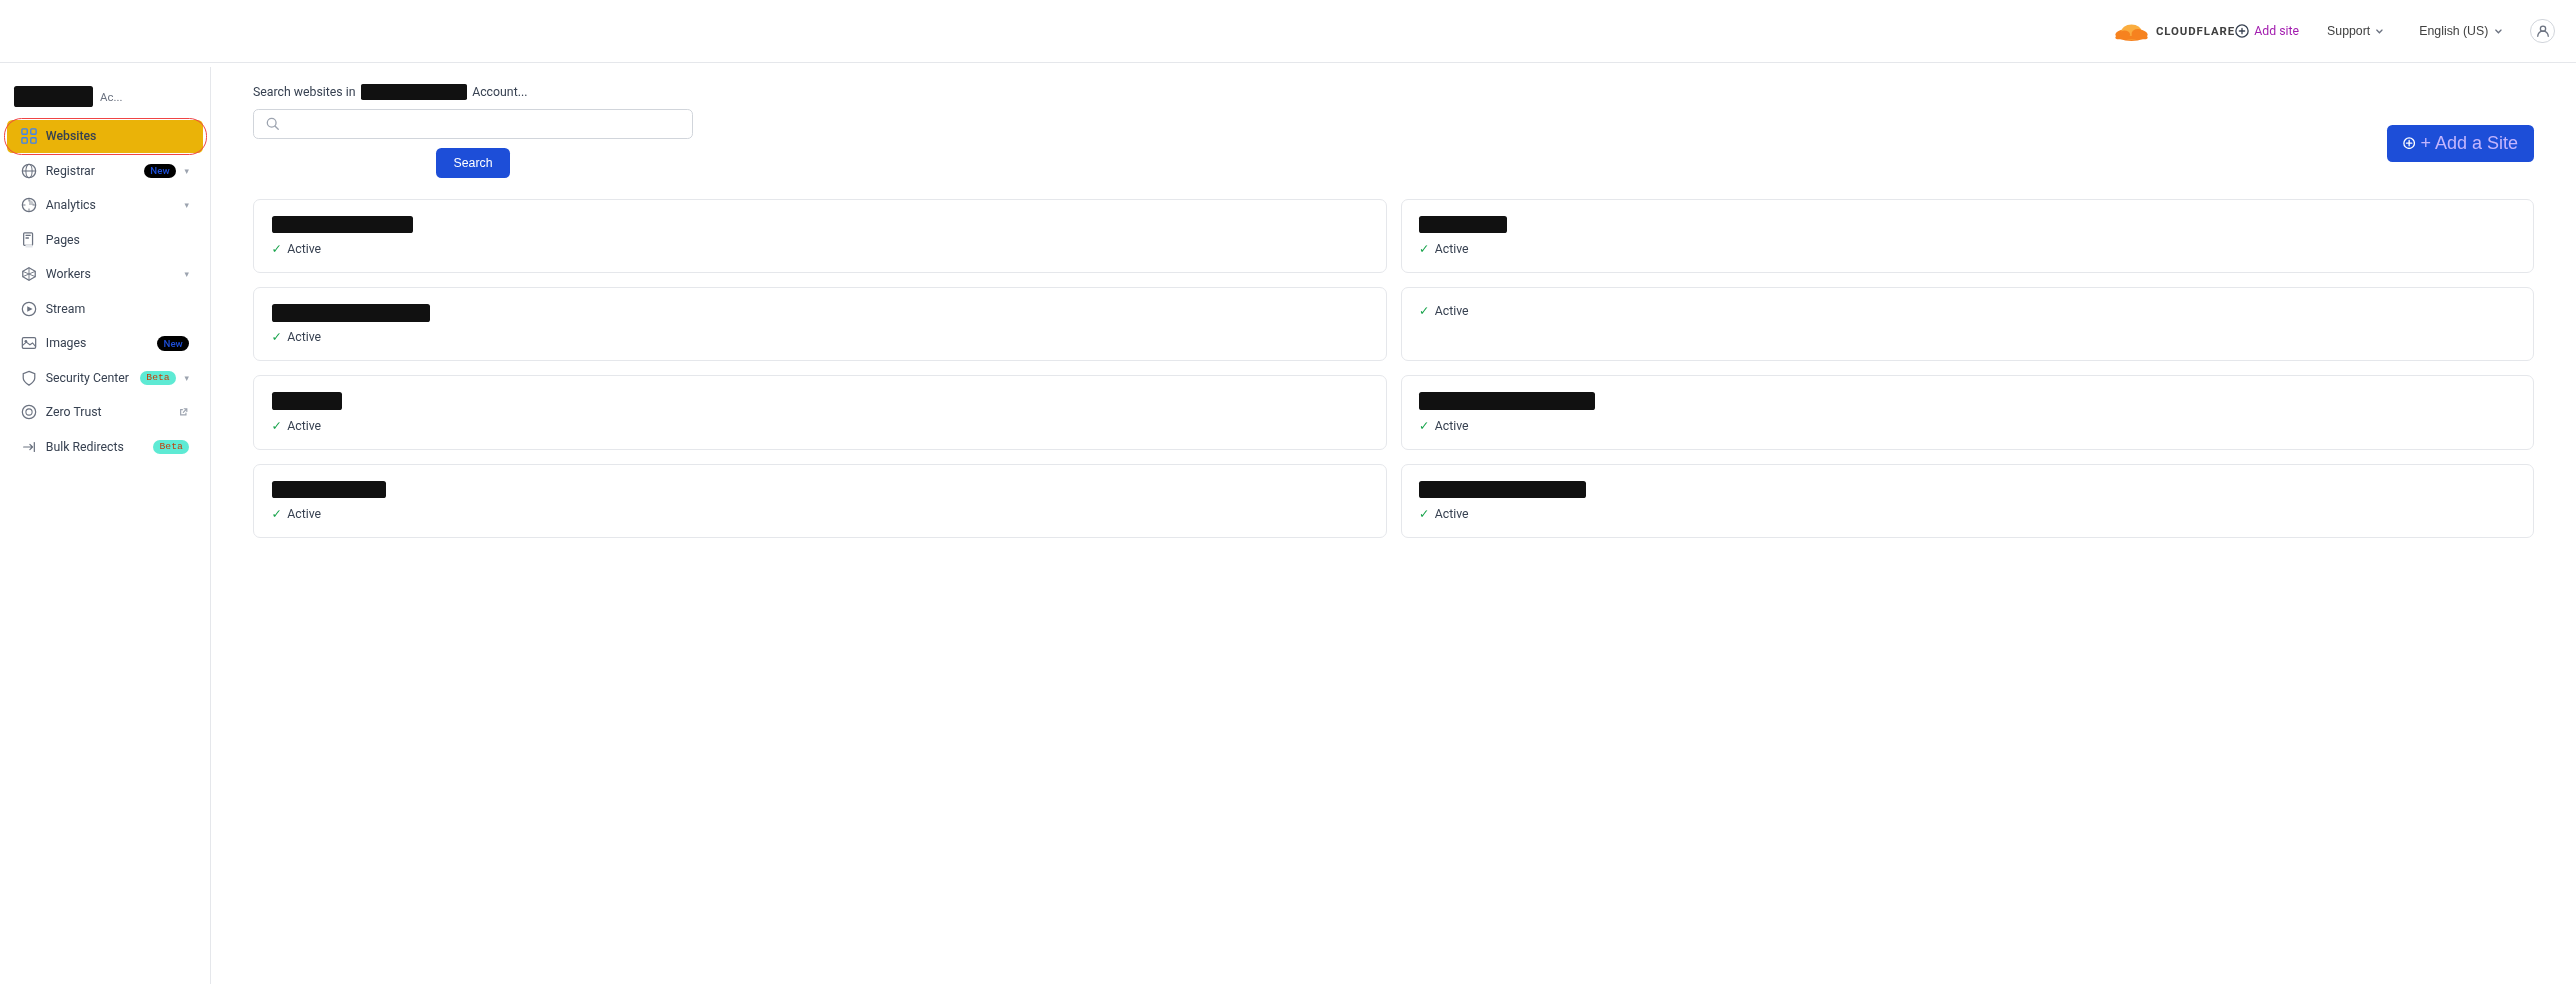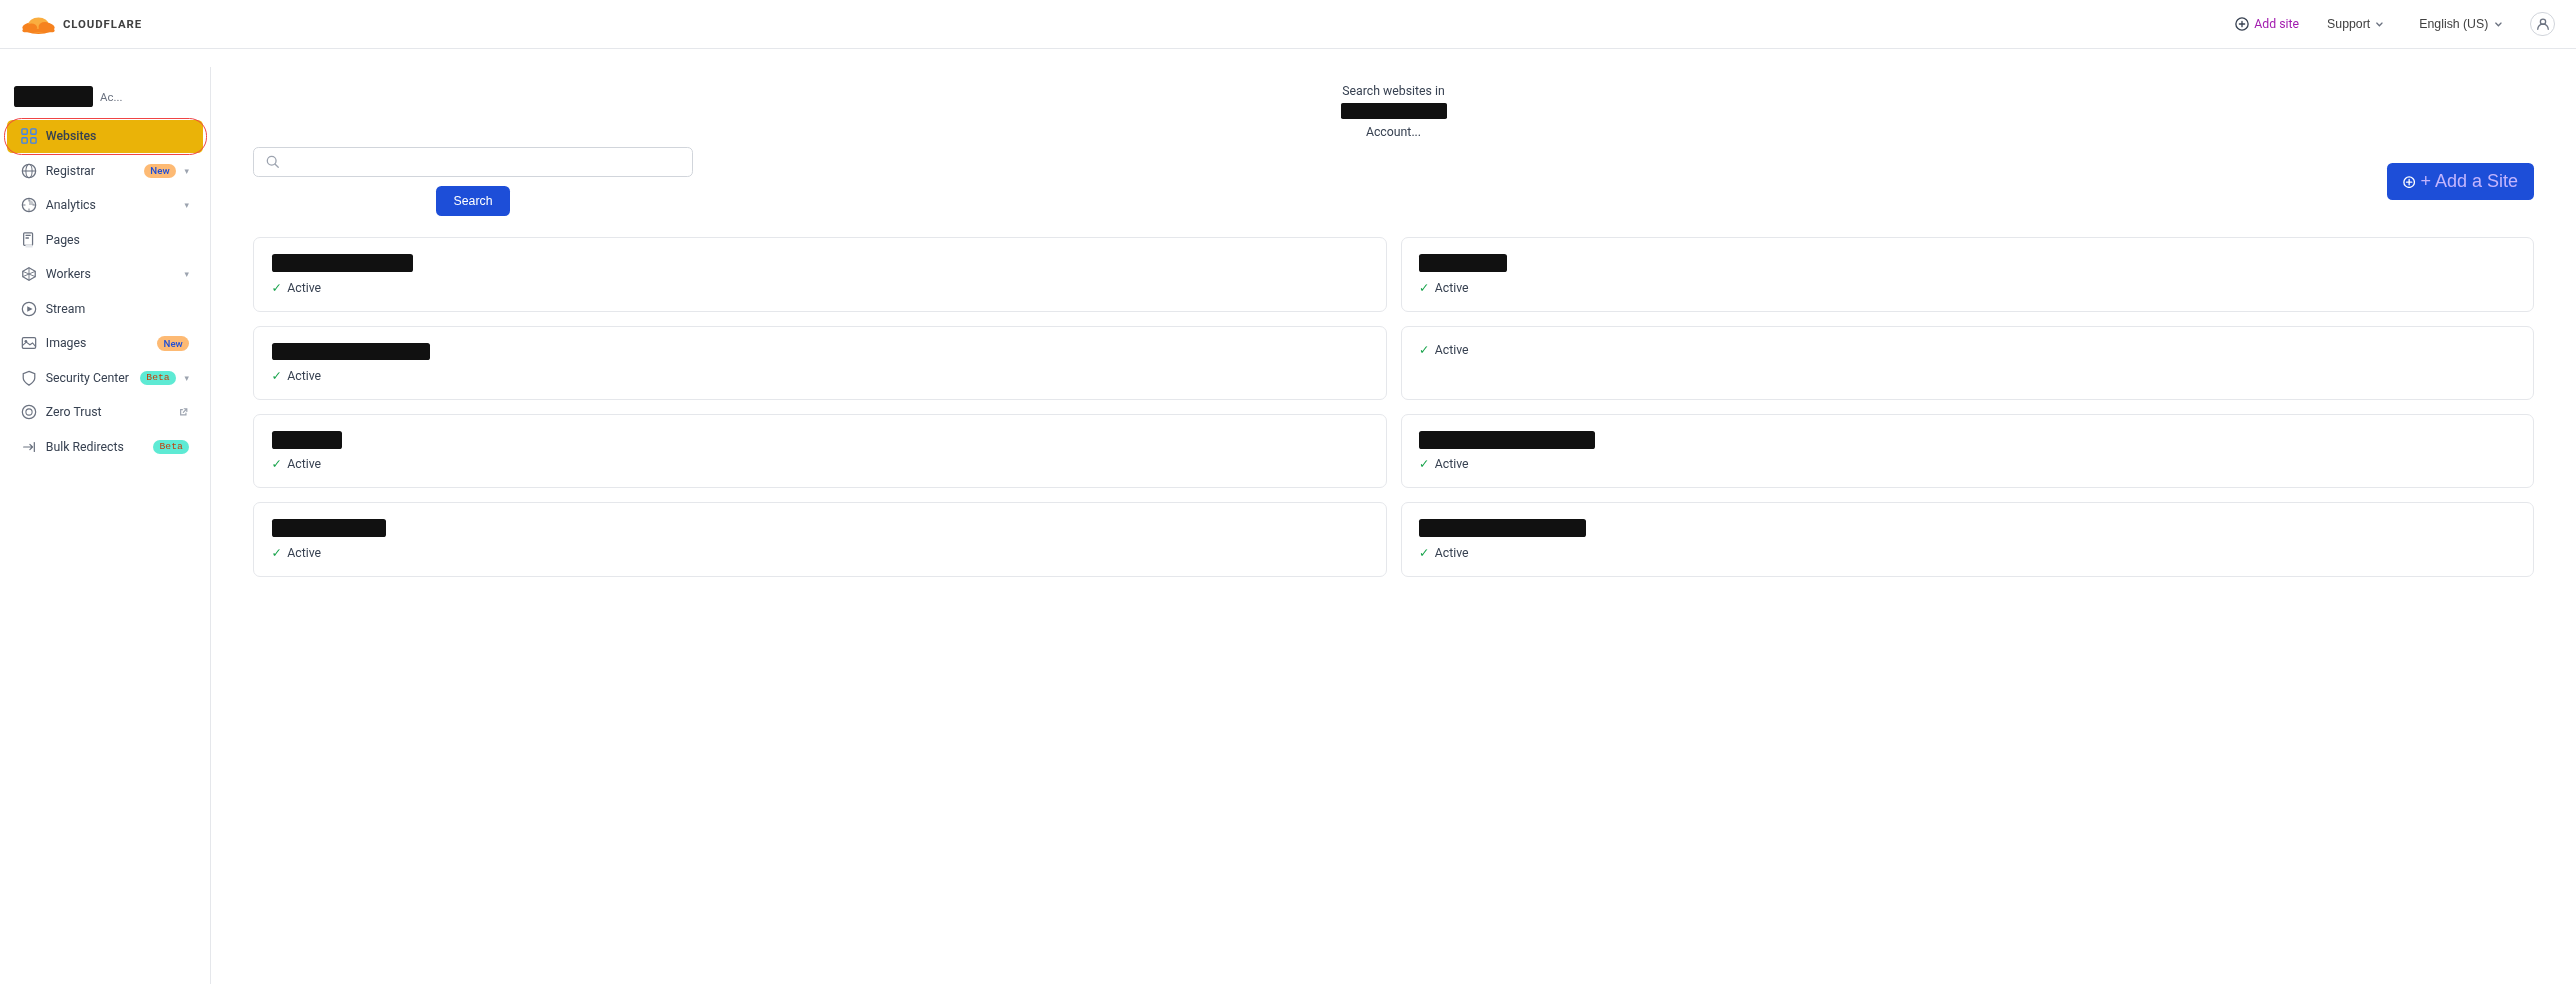--- a/index.html
+++ b/index.html
@@ -2,22 +2,22 @@
 <html style="font-size:14px"><head>
   <meta charset="utf-8">
   <style>
     * { box-sizing: border-box; margin: 0; padding: 0; }
     body { font-family: -apple-system, BlinkMacSystemFont, 'Segoe UI', Roboto, sans-serif; background: #fff; color: #1a1a1a; font-size: 12.3px; }
 
     
     .topnav {
       display: flex;
       align-items: center;
-      justify-content: space-between;
-      height: 49px;
+      justify-content: flex-end;
+      height: 63px;
       padding: 0 21px;
       border-bottom: 0.9px solid #e5e7eb;
       background: #fff;
       position: fixed;
       top: 0; left: 0; right: 0;
       z-index: 100;
     }
     .topnav-logo {
       display: flex;
       align-items: center;
@@ -132,21 +132,21 @@
     .sidebar-chevron {
       color: #9ca3af;
       font-size: 8.8px;
     }
     .badge {
       font-size: 9.7px;
       padding: 1.8px 6.2px;
       border-radius: 8791px;
       font-weight: 500;
     }
-    .badge-blue { background: #fdba74; color: #1d4ed8; }
+    .badge-blue { background: #000000; color: #1d4ed8; }
     .badge-orange { background: #5eead4; color: #c2410c; font-family: Liberation Mono, monospace; }
 
     
     .websites-highlight {
       position: absolute;
       inset: -1.8px -3.5px;
       border: 1.8px solid #ef4444;
       border-radius: 17.6px;
       pointer-events: none;
     }
@@ -169,21 +169,20 @@
     .search-area {
       margin-bottom: 21px;
     }
     .search-label {
       font-size: 12.3px;
       color: #374151;
       margin-bottom: 8.8px;
       display: flex;
       align-items: center;
       gap: 5.3px;
-      flex-direction: column;
     }
     .search-row {
       display: flex;
       align-items: center;
       justify-content: space-between;
       gap: 10.6px;
     }
     .search-input-wrap {
       display: flex;
       align-items: center;

